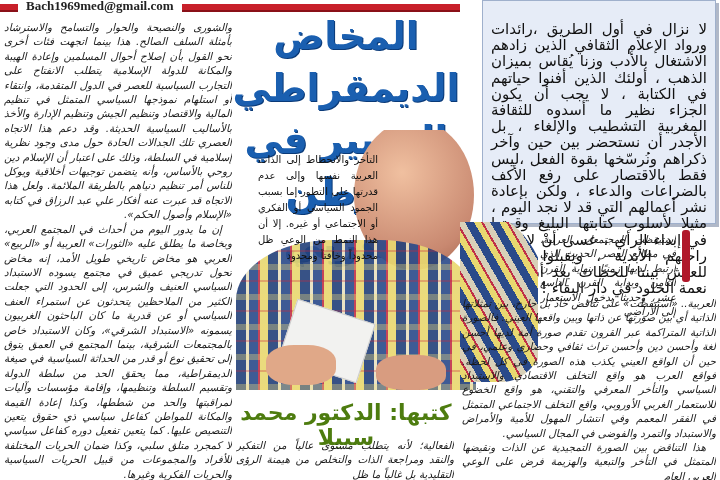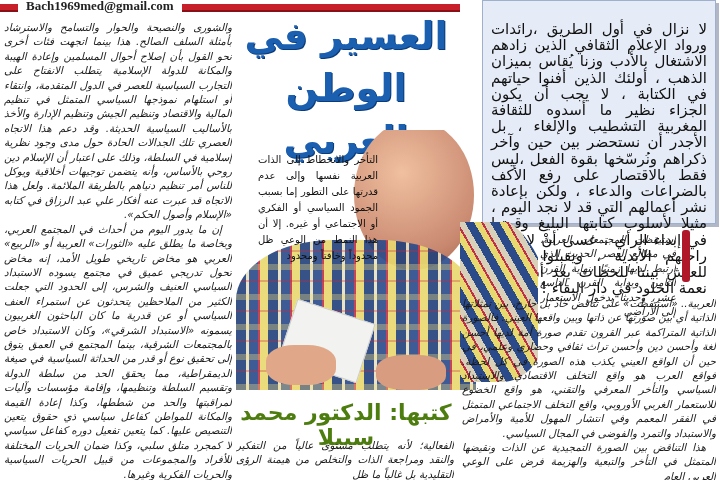--- a/index.html
+++ b/index.html
@@ -38,20 +38,21 @@
 <div class="redbar"></div>
 <div class="emailtag">Bach1969med@gmail.com</div>
 
 <div class="col left-col">
   <p style="text-indent:0">والشورى والنصيحة والحوار والتسامح والاسترشاد بأمثلة السلف الصالح. هذا بينما اتجهت فئات أخرى نحو القول بأن إصلاح أحوال المسلمين وإعادة الهيبة والمكانة للدولة الإسلامية يتطلب الانفتاح على التجارب السياسية للعصر في الدول المتقدمة، وانتقاء أو استلهام نموذجها السياسي المتمثل في تنظيم المالية والاقتصاد وتنظيم الجيش وتنظيم الإدارة والأخذ بالأساليب السياسية الحديثة. وقد دعم هذا الاتجاه العصري تلك الجدالات الحادة حول مدى وجود نظرية إسلامية في السلطة، وذلك على اعتبار أن الإسلام دين روحي بالأساس، وأنه يتضمن توجيهات أخلاقية ويوكل للناس أمر تنظيم دنياهم بالطريقة الملائمة. ولعل هذا الاتجاه قد عبرت عنه أفكار علي عبد الرزاق في كتابه «الإسلام وأصول الحكم».</p>
   <p>إن ما يدور اليوم من أحداث في المجتمع العربي، وبخاصة ما يطلق عليه «الثورات» العربية أو «الربيع» العربي هو مخاض تاريخي طويل الأمد، إنه مخاض تحول تدريجي عميق في مجتمع يسوده الاستبداد السياسي العنيف والشرس، إلى الحدود التي جعلت الكثير من الملاحظين يتحدثون عن استمراء العنف السياسي أو عن قدرية ما كان الباحثون الغربيون يسمونه «الاستبداد الشرقي»، وكان الاستبداد خاص بالمجتمعات الشرقية، بينما المجتمع في العمق يتوق إلى تحقيق نوع أو قدر من الحداثة السياسية في صيغة الديمقراطية، مما يحقق الحد من سلطة الدولة وتقسيم السلطة وتنظيمها، وإقامة مؤسسات وآليات لمراقبتها والحد من شططها، وكذا إعادة القيمة والمكانة للمواطن كفاعل سياسي ذي حقوق يتعين التنصيص عليها. كما يتعين تفعيل دوره كفاعل سياسي لا كمجرد متلق سلبي، وكذا ضمان الحريات المختلفة للأفراد والمجموعات من قبيل الحريات السياسية والحريات الفكرية وغيرها.</p>
 
 </div>
 
 <div class="title">
+  <div>المخاض الديمقراطي</div>
   <div>العسير في الوطن العربي</div>
 </div>
 
 <div class="photo">
   <div class="head"></div>
   <div class="shirt"></div>
   <div class="shirt2"></div>
   <div class="paper"></div>
   <div class="hand1"></div>
   <div class="hand2"></div>

